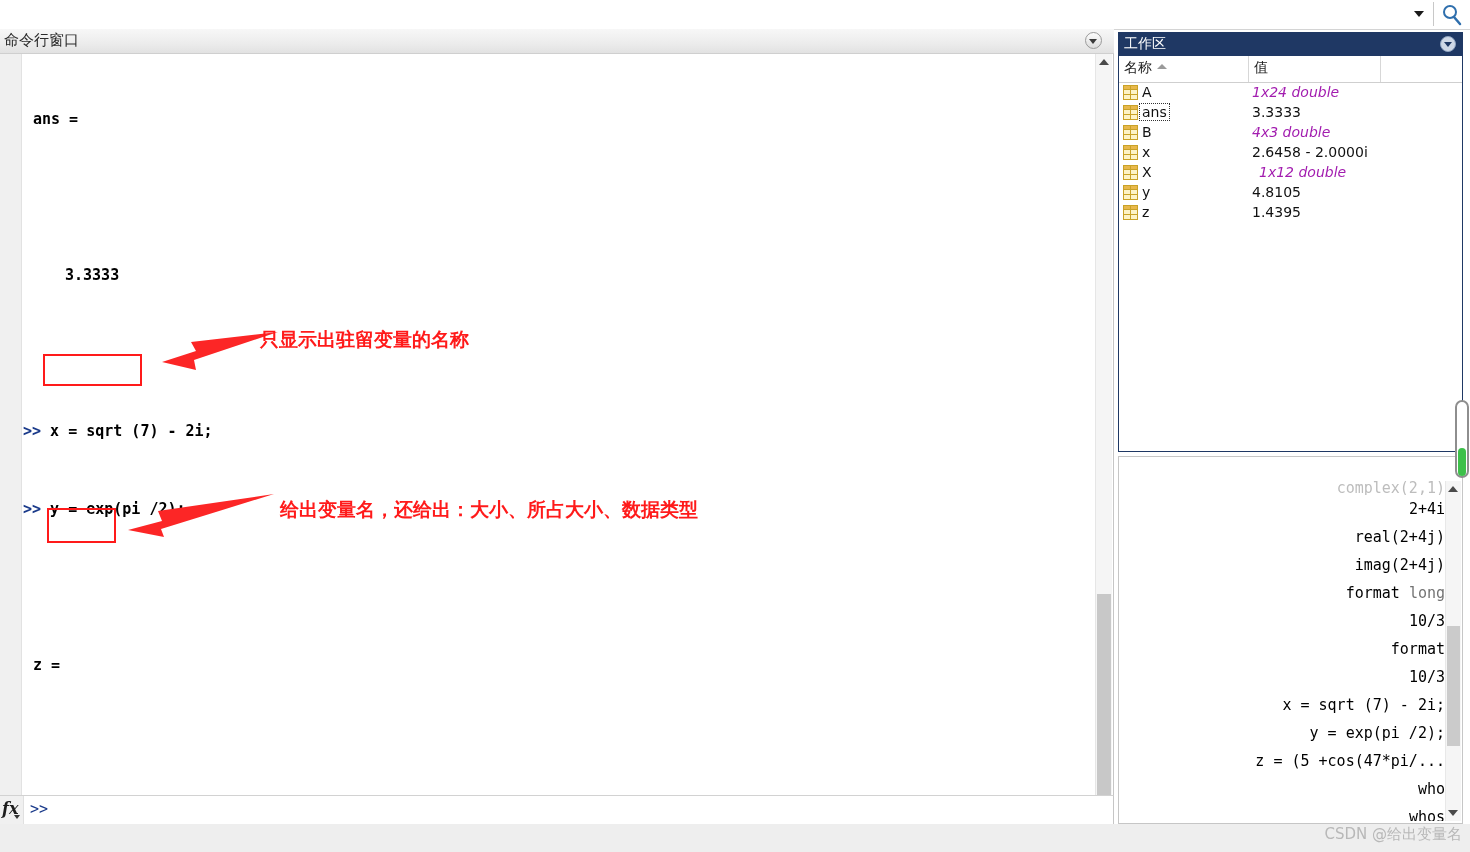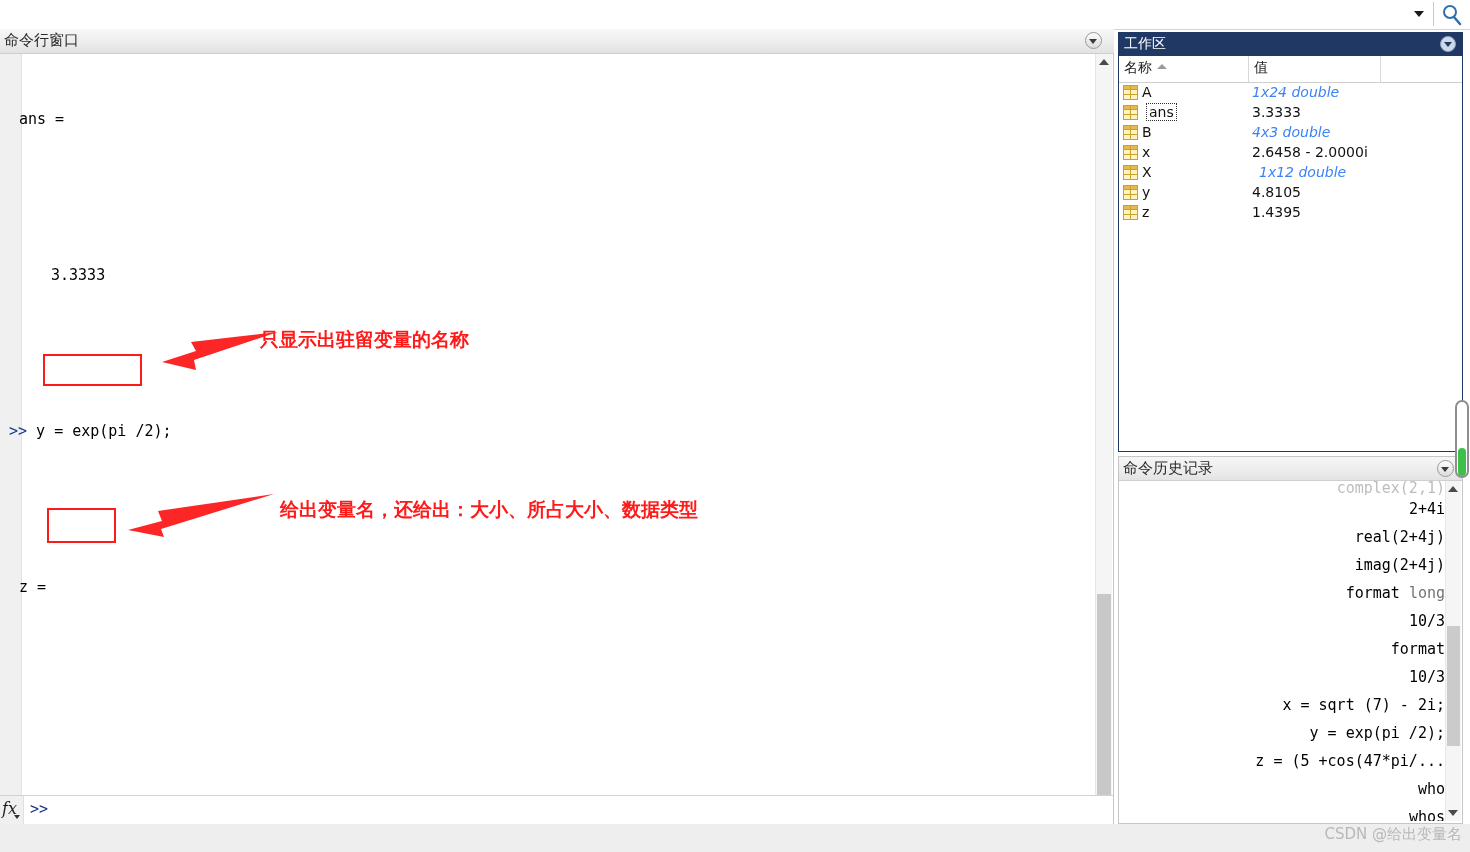--- a/index.html
+++ b/index.html
@@ -98,28 +98,29 @@
     left: 0; top: 25px;
     width: 22px; height: 745px;
     background: #f0f0f0;
     border-right: 1px solid #e2e2e2;
     box-sizing: border-box;
   }
 
   
   #console {
     position: absolute;
-    left: 9px; top: 25px;
+    left: 23px; top: 25px;
     width: 1063px; height: 745px;
     overflow: hidden;
     font-family: "DejaVu Sans Mono", monospace;
     font-size: 15px;
     color: #000000;
     line-height: 26px;
     white-space: pre;
+    font-weight: bold;
   }
   .cline { height: 26px; white-space: pre; }
   .prompt { color: #1a3a8a; }
 
   
   #cmd-scroll {
     position: absolute;
     right: 1px; top: 25px;
     width: 17px; height: 770px;
     background: #f5f5f5;
@@ -171,21 +172,21 @@
     width: 24px; height: 28px;
     background: #f0f0f0;
     border-right: 1px solid #e0e0e0;
     box-sizing: border-box;
   }
   #fx-label {
     position: absolute;
     left: 2px; top: 3px;
     font-family: "DejaVu Serif", serif;
     font-style: italic;
-    font-weight: normal;
+    font-weight: bold;
     font-size: 16px;
     color: #1c1c1c;
   }
   #fx-tri {
     position: absolute;
     left: 14px; top: 19px;
     width: 0; height: 0;
     border-left: 3px solid transparent;
     border-right: 3px solid transparent;
     border-top: 4px solid #333;
@@ -302,31 +303,31 @@
   .ws-name {
     position: absolute;
     left: 23px; top: 1px;
     font-family: "DejaVu Sans", sans-serif;
     font-size: 14px;
     color: #111111;
   }
   .ws-name.focused {
     outline: 1px dotted #333;
     padding: 0 2px;
-    left: 28px;
+    left: 21px;
   }
   .ws-value {
     position: absolute;
     left: 133px; top: 1px;
     font-family: "DejaVu Sans", sans-serif;
     font-size: 14px;
     color: #111111;
   }
   .ws-value.dim {
-    color: #3b82f6;
+    color: #a21caf;
     font-style: italic;
   }
   .ws-value.indent { left: 140px; }
 
   
   #hist-panel {
     position: absolute;
     left: 1118px; top: 456px;
     width: 345px; height: 368px;
     border: 1px solid #c6c6c6;
@@ -440,20 +441,21 @@
     </div>
   </div>
 
   <div id="cmd-gutter"></div>
 
   <div id="console">
     <div class="cline" style="padding-left:10px;">ans =</div>
     <div class="cline">&nbsp;</div>
     <div class="cline" style="padding-left:42px;">3.3333</div>
     <div class="cline">&nbsp;</div>
+    <div class="cline"><span class="prompt">&gt;&gt;</span> x = sqrt (7) - 2i;</div>
     <div class="cline"><span class="prompt">&gt;&gt;</span> y = exp(pi /2);</div>
     <div class="cline">&nbsp;</div>
     <div class="cline" style="padding-left:10px;">z =</div>
     
     
     
     
     
     
     
@@ -571,26 +573,20 @@
             <line x1="7.5" y1="0.5" x2="7.5" y2="14.5" stroke="#c9a227"></line>
             <line x1="0.5" y1="9.5" x2="14.5" y2="9.5" stroke="#c9a227"></line>
           </svg></span>
         <span class="ws-name">z</span>
         <span class="ws-value">1.4395</span>
       </div>
     </div>
 </div>
 
 <div id="hist-panel">
-  <div id="hist-titlebar">
-    <div id="hist-title">命令历史记录</div>
-    <div id="hist-collapse" class="round-btn">
-      <div class="tri"></div>
-    </div>
-  </div>
   <div id="hist-list"><div class="hline clipped" style="height: 14px; line-height: 14px; overflow: hidden;">complex(2,1)</div><div class="hline">2+4i</div><div class="hline">real(2+4j)</div><div class="hline">imag(2+4j)</div><div class="hline"><span>format </span><span class="hstr">long</span></div><div class="hline">10/3</div><div class="hline">format</div><div class="hline">10/3</div><div class="hline">x = sqrt (7) - 2i;</div><div class="hline">y = exp(pi /2);</div><div class="hline">z = (5 +cos(47*pi/...</div><div class="hline">who</div><div class="hline">whos</div></div>
   <div id="hist-scroll">
     <div style="position:absolute;left:0;top:0;width:14px;height:16px;">
         <div class="chev chev-up"></div>
       </div>
     <div id="hist-scroll-thumb"></div>
     <div style="position:absolute;left:0;bottom:0;width:14px;height:16px;">
         <div class="chev chev-down"></div>
       </div>
   </div>

